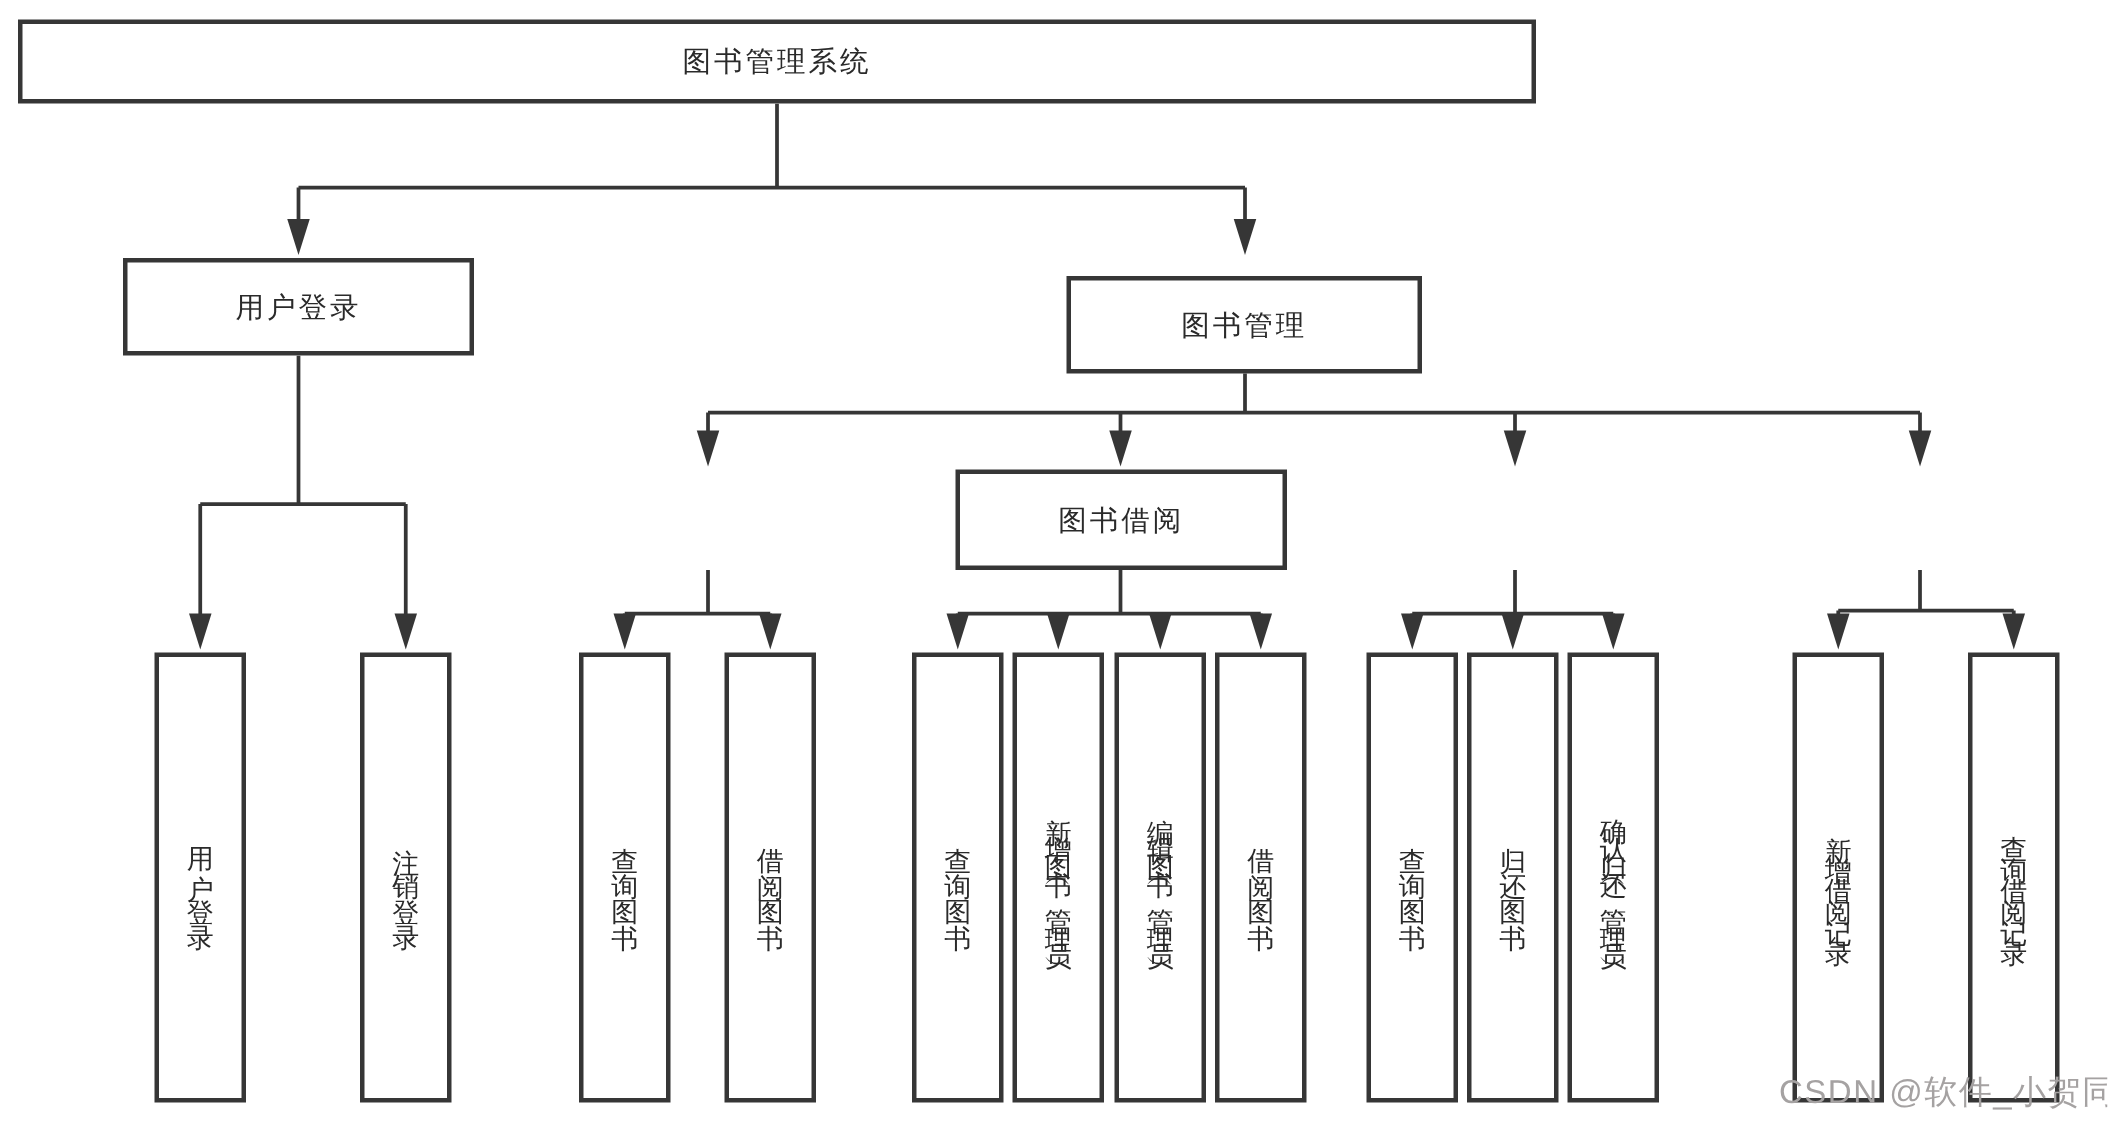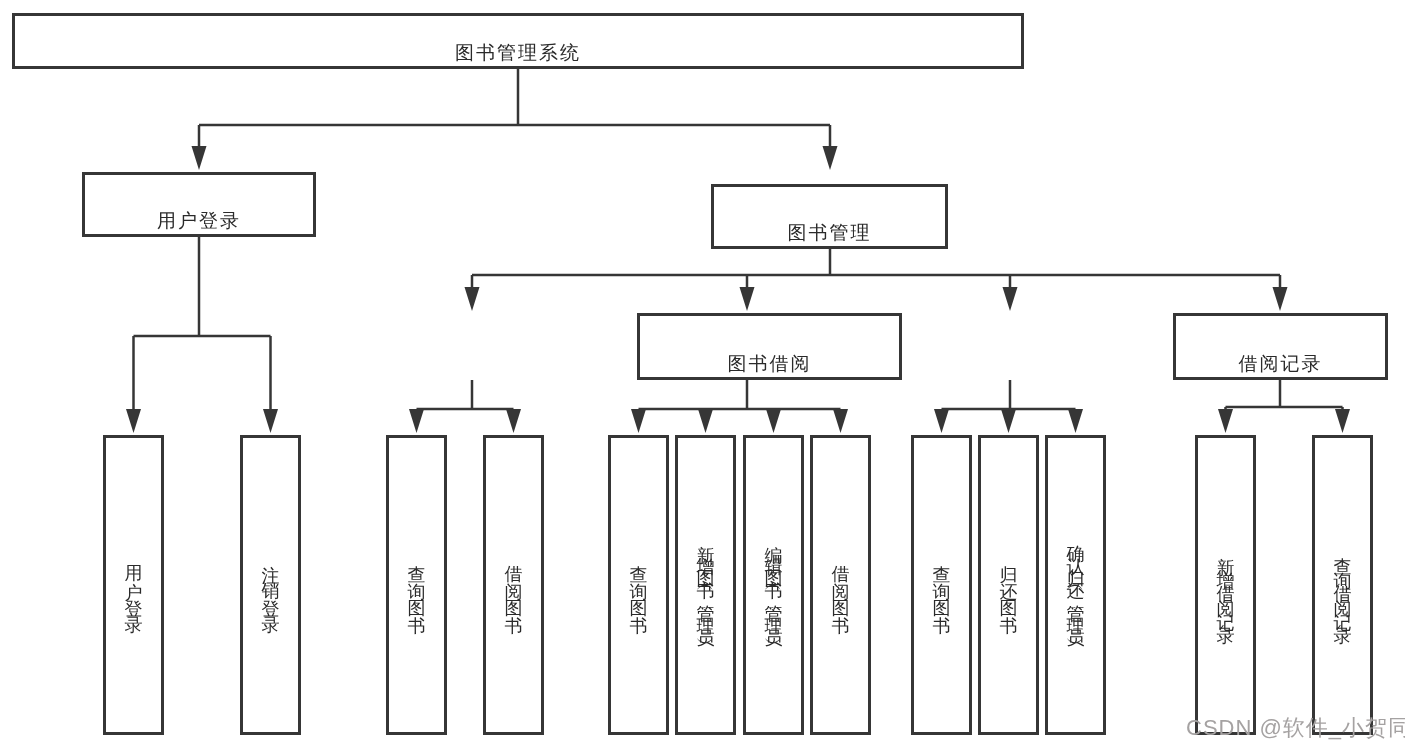--- a/index.html
+++ b/index.html
@@ -3,21 +3,21 @@
 <meta charset="utf-8">
 <style>
   html,body{margin:0;padding:0;background:#ffffff;}
   .canvas{
     position:relative;width:1405px;height:747px;background:#ffffff;
     font-family:"Liberation Sans","DejaVu Sans",sans-serif;overflow:hidden;
   }
   svg.connectors{position:absolute;left:0;top:0;}
   .hbox{
     position:absolute;box-sizing:border-box;background:#ffffff;
-    border:3px solid #363636;display:flex;align-items:flex-end;justify-content:center;
+    border:3px solid #363636;display:flex;align-items:center;justify-content:center;
     font-size:19px;color:#2a2a2a;letter-spacing:2px;white-space:nowrap;
   }
   .vbox{
     position:absolute;top:435px;width:61px;height:300px;box-sizing:border-box;
     background:#ffffff;border:3px solid #363636;
     display:flex;align-items:center;justify-content:center;
   }
   .vtext{
     writing-mode:vertical-rl;text-orientation:mixed;
     font-size:18px;color:#2a2a2a;line-height:1;white-space:nowrap;
@@ -94,25 +94,22 @@
     <span>图书管理系统</span>
   </div>
 
   <div class="hbox" style="left:82px;top:172px;width:234px;height:65px">
     <span>用户登录</span>
   </div>
   <div class="hbox" style="left:711px;top:184px;width:237px;height:65px">
     <span>图书管理</span>
   </div>
 
-  <div class="hbox" style="left:637px;top:313px;width:265px;height:67px">
+  <div class="hbox" style="left:637px;top:313px;width:221px;height:67px">
     <span>图书借阅</span>
-  </div>
-  <div class="hbox" style="left:1173px;top:313px;width:215px;height:67px">
-    <span>借阅记录</span>
   </div>
 
   <div class="vbox" style="left:103px">
     <span class="vtext ls4">用户登录</span>
   </div>
   <div class="vbox" style="left:240px">
     <span class="vtext ls4">注销登录</span>
   </div>
 
   <div class="vbox" style="left:386px">

